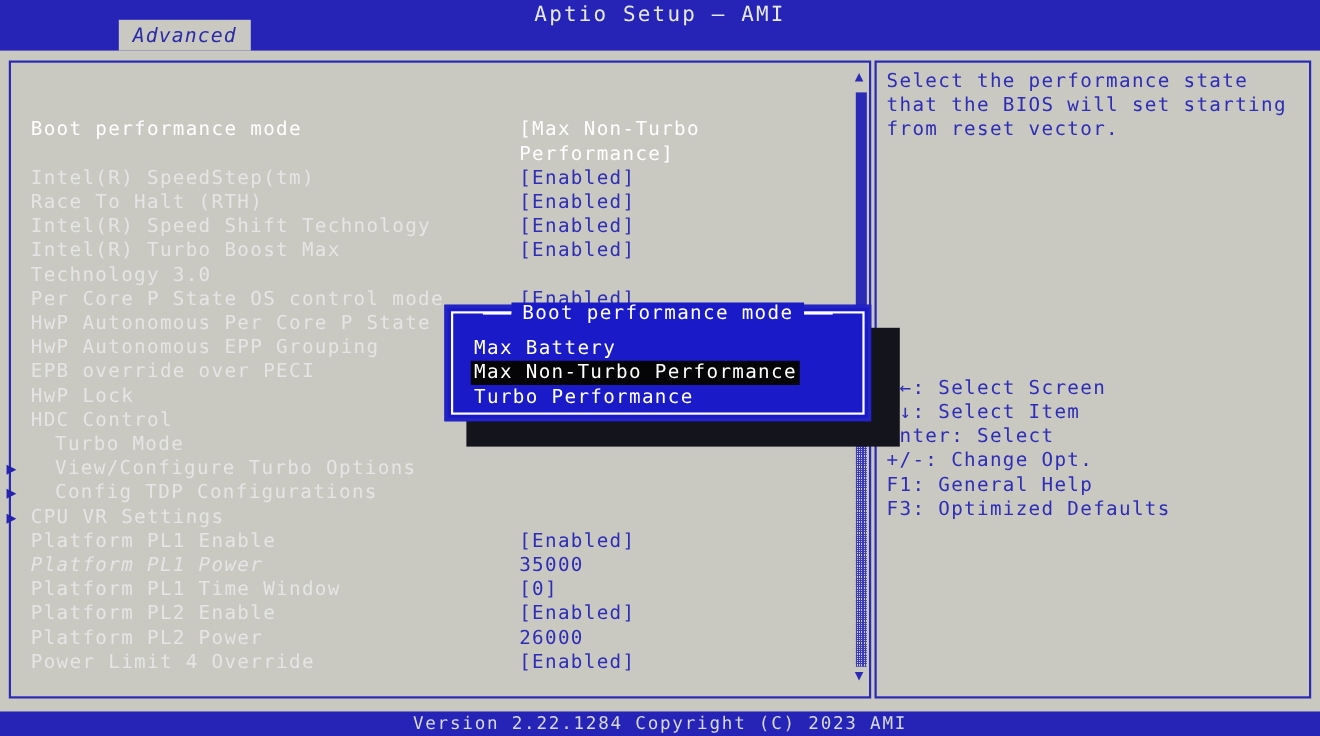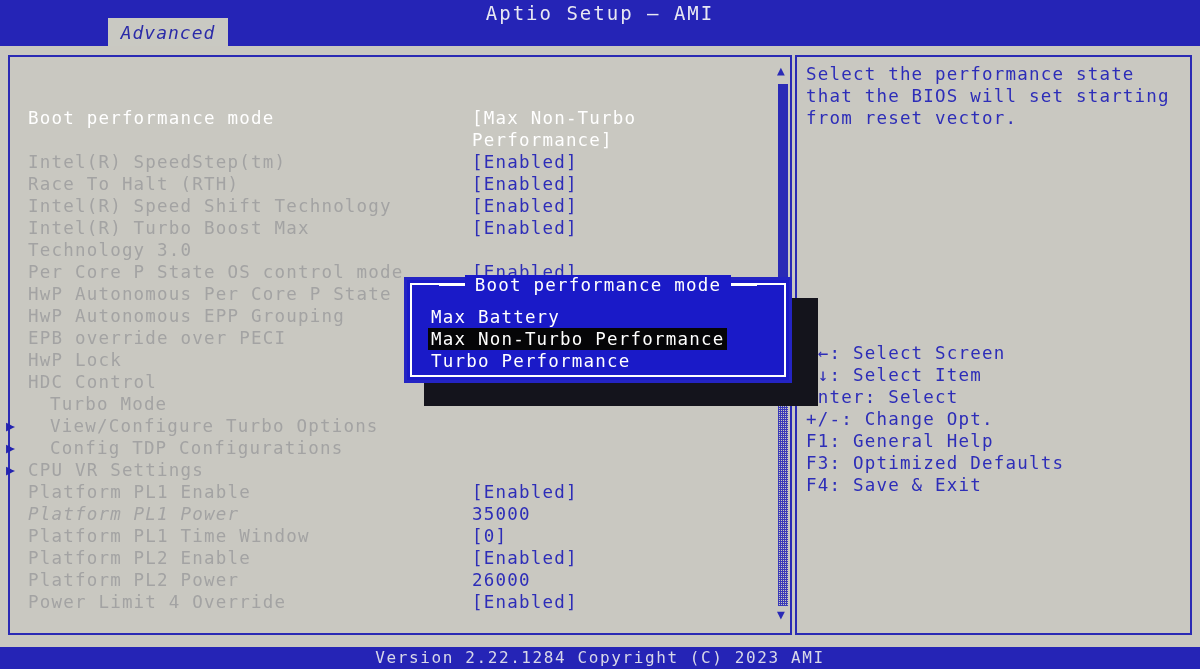--- a/index.html
+++ b/index.html
@@ -37,21 +37,21 @@
   
   #main-panel{
     position:absolute;left:8px;top:55px;width:784px;height:580px;
     border:2px solid #2a2ab4;background:#c9c8c1;box-sizing:border-box;
   }
   #panel-title{
     position:absolute;left:24px;top:64px;
     color:#222226;font-size:18px;letter-spacing:1.4px;white-space:nowrap;
   }
   .lbl{
-    position:absolute;color:#a3a3a3;font-size:17.5px;letter-spacing:1.2px;
+    position:absolute;color:#e5e5e5;font-size:17.5px;letter-spacing:1.2px;
     white-space:nowrap;
   }
   .lbl.sel{color:#ffffff;}
   .val{
     position:absolute;left:472px;color:#2d2db8;font-size:17.5px;
     letter-spacing:1.2px;white-space:nowrap;
   }
   .val.sel{color:#ffffff;}
   .arrow{
     position:absolute;left:6px;color:#2323b0;font-size:15px;line-height:1;
@@ -194,21 +194,20 @@
 
   <div id="help-panel"></div>
   <div id="help-text">Select the performance state that the BIOS will set starting from reset vector.</div>
   <div id="keys">
       <div class="keyline">→←: Select Screen</div>
       <div class="keyline">↑↓: Select Item</div>
       <div class="keyline">Enter: Select</div>
       <div class="keyline">+/-: Change Opt.</div>
       <div class="keyline">F1: General Help</div>
       <div class="keyline">F3: Optimized Defaults</div>
-      <div class="keyline">F4: Save &amp; Exit</div>
     </div>
 
   <div id="dlg-shadow"></div>
   <div id="dialog">
     <div id="dlg-inner">
       <div id="dlg-titlebar">
         <div class="dlg-rule" style="width:26px"></div>
         <div id="dlg-title">Boot performance mode</div>
         <div class="dlg-rule" style="width:26px"></div>
       </div>

